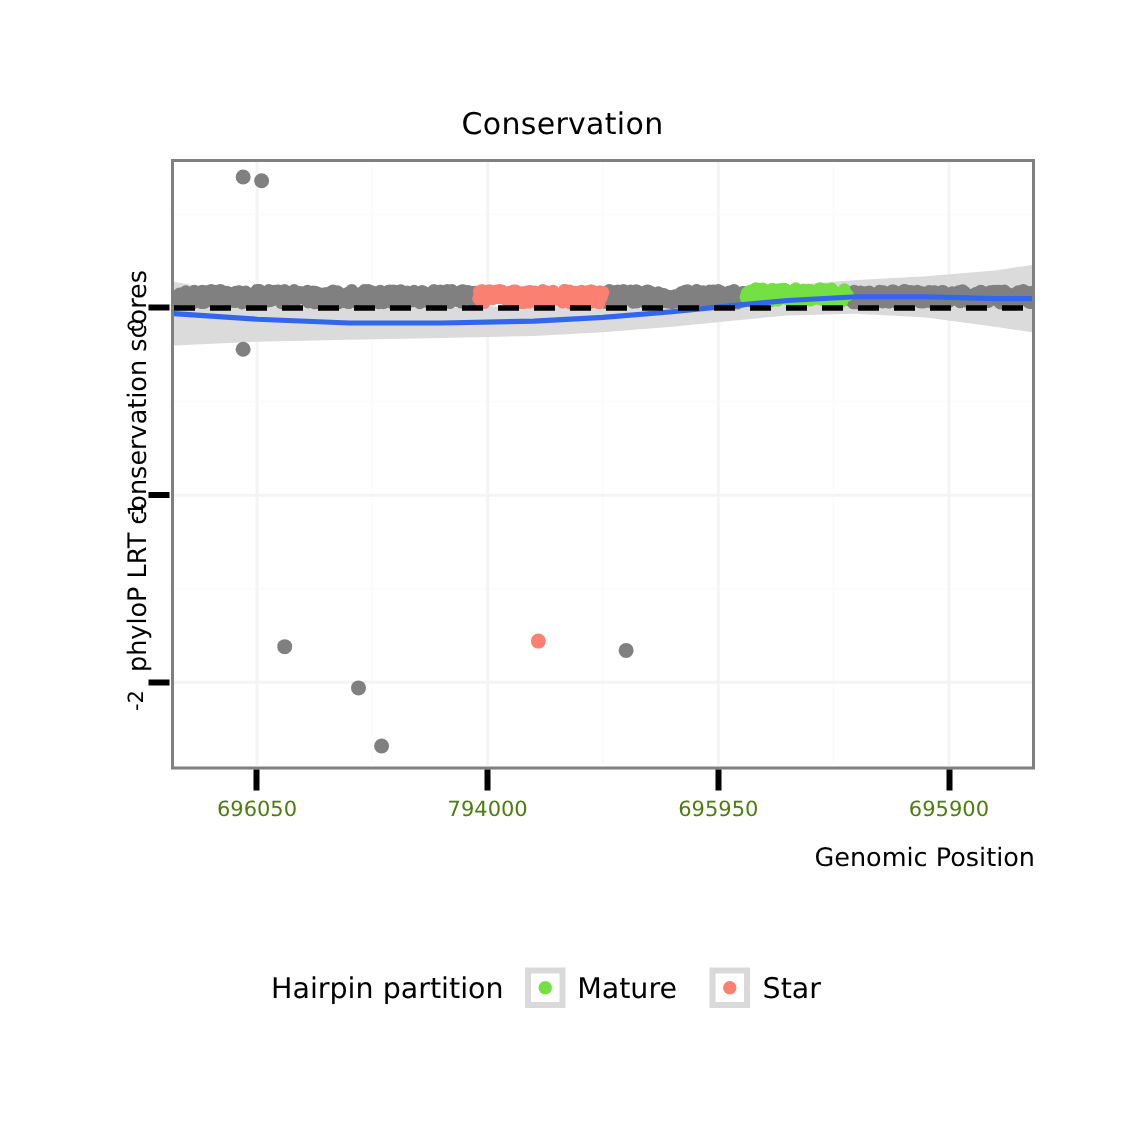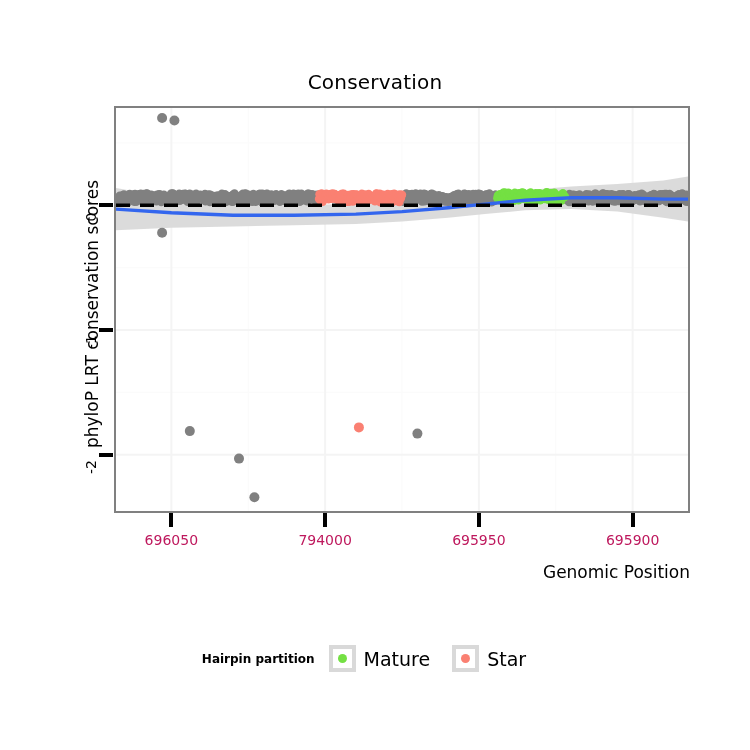--- a/index.html
+++ b/index.html
@@ -83,38 +83,38 @@
     position: absolute;
     top: 513px;
     width: 4px;
     height: 14px;
     background: #000000;
   }
   .xtick-lab {
     position: absolute;
     top: 532px;
     font-size: 14px;
-    color: #be185d;
+    color: #4d7c0f;
     text-align: center;
     width: 90px;
   }
   .legend {
     position: absolute;
     top: 645px;
     left: 0;
     width: 750px;
     display: flex;
     align-items: center;
     justify-content: center;
     gap: 0px;
     font-size: 15px;
   }
   .legend-title {
-    font-weight: bold;
-    font-size: 12px;
+    font-weight: normal;
+    font-size: 19px;
     margin-right: 14px;
     color: #000;
   }
   .legend-key {
     width: 27px;
     height: 27px;
     background: #ffffff;
     border: 4px solid #d9d9d9;
     box-sizing: border-box;
     display: flex;

